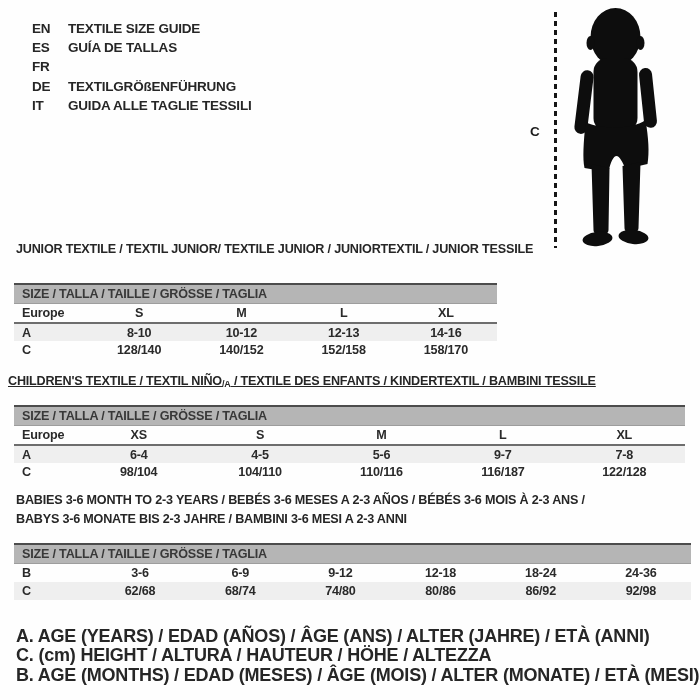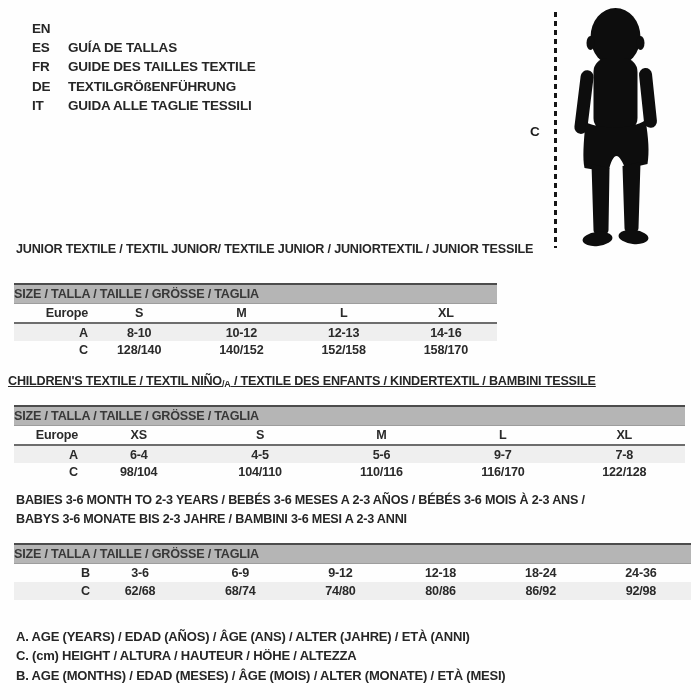--- a/index.html
+++ b/index.html
@@ -20,52 +20,52 @@
   .measure-label { position:absolute; left:530px; top:124px; font-size:13.5px; font-weight:bold; color:#1c1c1c; }
   .figure-svg { position:absolute; left:563px; top:6px; }
   
   .section-title { position:absolute; font-size:12.6px; font-weight:bold; letter-spacing:-0.2px; color:#262626; line-height:19px; }
   .sub { font-size:9px; vertical-align:-2px; }
   
   .size-table { position:absolute; }
   .size-header {
     height:21px; line-height:19px; background:#b5b5b5;
     border-top:2px solid #4c4c4c; border-bottom:1px solid #9d9d9d;
-    padding-left:0; font-size:12.6px; font-weight:bold; color:#383838; letter-spacing:-0.2px;
+    padding-left:8px; font-size:12.6px; font-weight:bold; color:#383838; letter-spacing:-0.2px;
   }
   .size-table table { width:100%; border-collapse:collapse; table-layout:fixed; }
   .size-table td {
     font-size:12.6px; font-weight:bold; text-align:center; height:18px;
     letter-spacing:-0.2px; color:#2a2a2a; padding:0; vertical-align:middle;
     overflow:hidden; white-space:nowrap;
   }
-  .size-table td:first-child { text-align:right; padding-left:8px; }
+  .size-table td:first-child { text-align:left; padding-left:8px; }
   tr.europe-row { border-bottom:2px solid #6d6d6d; }
   tr.europe-row td { height:19px; }
   tr.shaded { background:#efefef; }
   
   .legend { position:absolute; left:16px; top:627px; }
-  .legend-line { font-size:13px; font-weight:bold; line-height:19.3px; letter-spacing:-0.2px; }
+  .legend-line { font-size:18px; font-weight:bold; line-height:19.3px; letter-spacing:-0.2px; }
 </style>
 </head>
 <body>
 
 <div class="page">
 
   <div class="lang-block">
     <div class="lang-row">
       <span class="lang-code">EN</span>
+      <span class="lang-label">TEXTILE SIZE GUIDE</span>
     </div>
     <div class="lang-row">
       <span class="lang-code">ES</span>
       <span class="lang-label">GUÍA DE TALLAS</span>
     </div>
     <div class="lang-row">
       <span class="lang-code">FR</span>
-      <span class="lang-label">GUIDE DES TAILLES TEXTILE</span>
     </div>
     <div class="lang-row">
       <span class="lang-code">DE</span>
       <span class="lang-label">TEXTILGRÖßENFÜHRUNG</span>
     </div>
     <div class="lang-row">
       <span class="lang-code">IT</span>
       <span class="lang-label">GUIDA ALLE TAGLIE TESSILI</span>
     </div>
   </div>
@@ -143,21 +143,21 @@
             <td>4-5</td>
             <td>5-6</td>
             <td>9-7</td>
             <td>7-8</td>
           </tr>
         <tr>
             <td>C</td>
             <td>98/104</td>
             <td>104/110</td>
             <td>110/116</td>
-            <td>116/170</td>
+            <td>116/187</td>
             <td>122/128</td>
           </tr>
       </tbody>
     </table>
   </div>
 
   <div class="section-title" style="left:16px; top:491px;">
     <div>BABIES 3-6 MONTH TO 2-3 YEARS / BEBÉS 3-6 MESES A 2-3 AÑOS / BÉBÉS 3-6 MOIS À 2-3 ANS /</div>
     <div>BABYS 3-6 MONATE BIS 2-3 JAHRE / BAMBINI 3-6 MESI A 2-3 ANNI</div>
   </div>

